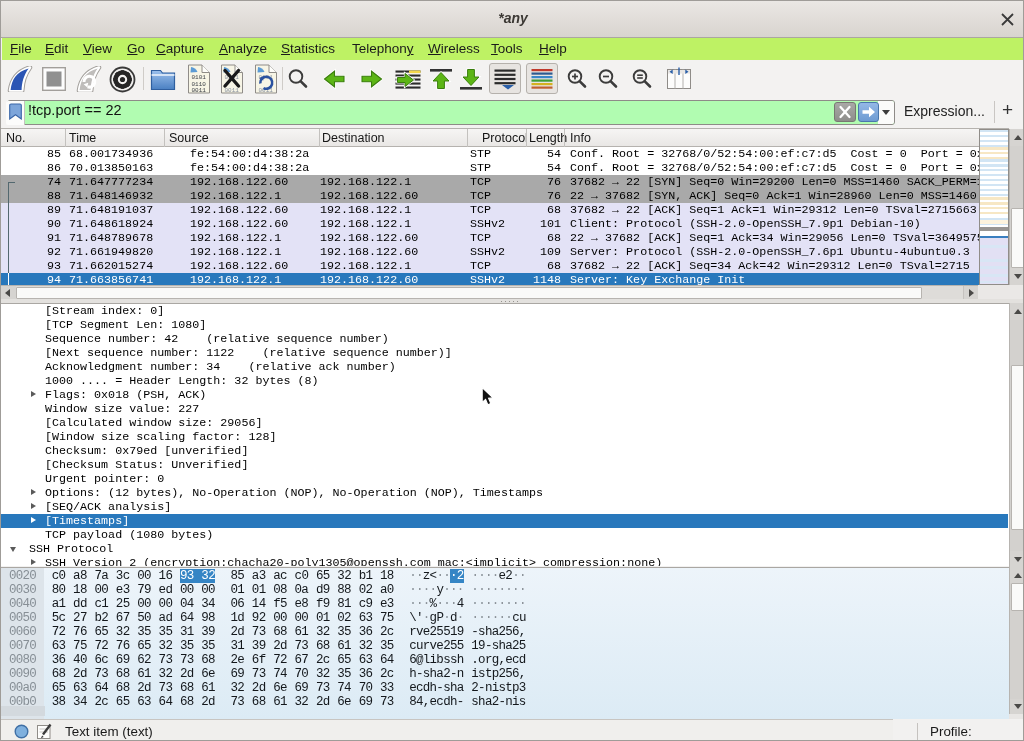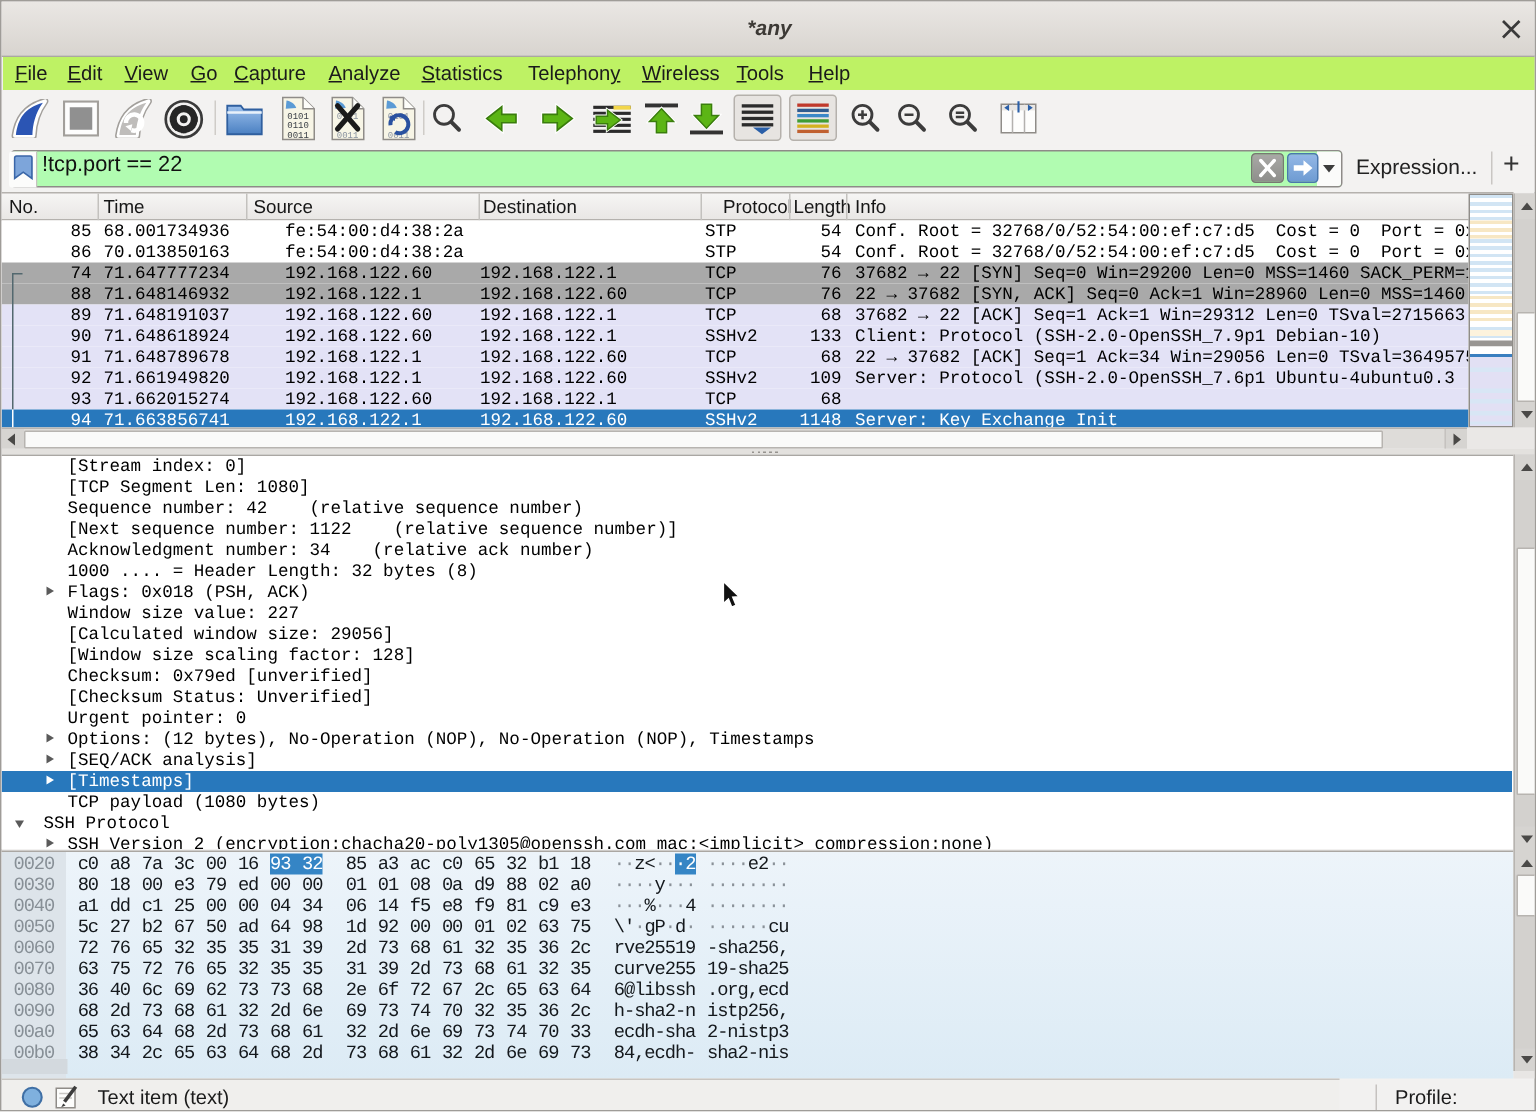--- a/index.html
+++ b/index.html
@@ -303,24 +303,24 @@
       <span class="hs" style="left:466px"></span>
       <span class="hs" style="left:525px"></span>
       <span class="hs" style="left:563px"></span>
     </div>
     <div id="rows">
       <div class="prow" style="top:0px;background:#fff"><span class="cN">85</span><span class="cT">68.001734936</span><span class="cS">fe:54:00:d4:38:2a</span><span class="cP">STP</span><span class="cL">54</span><span class="cI">Conf. Root = 32768/0/52:54:00:ef:c7:d5  Cost = 0  Port = 0x8001</span></div>
       <div class="prow" style="top:14px;background:#fff"><span class="cN">86</span><span class="cT">70.013850163</span><span class="cS">fe:54:00:d4:38:2a</span><span class="cP">STP</span><span class="cL">54</span><span class="cI">Conf. Root = 32768/0/52:54:00:ef:c7:d5  Cost = 0  Port = 0x8001</span></div>
       <div class="prow" style="top:28px;background:#a9a9a9"><span class="cN">74</span><span class="cT">71.647777234</span><span class="cS">192.168.122.60</span><span class="cD">192.168.122.1</span><span class="cP">TCP</span><span class="cL">76</span><span class="cI">37682 → 22 [SYN] Seq=0 Win=29200 Len=0 MSS=1460 SACK_PERM=1 TSval=2715663</span></div>
       <div class="prow" style="top:42px;background:#a9a9a9"><span class="cN">88</span><span class="cT">71.648146932</span><span class="cS">192.168.122.1</span><span class="cD">192.168.122.60</span><span class="cP">TCP</span><span class="cL">76</span><span class="cI">22 → 37682 [SYN, ACK] Seq=0 Ack=1 Win=28960 Len=0 MSS=1460 SACK_PERM=1 TS</span></div>
       <div class="prow" style="top:56px;background:#e3e2f6"><span class="cN">89</span><span class="cT">71.648191037</span><span class="cS">192.168.122.60</span><span class="cD">192.168.122.1</span><span class="cP">TCP</span><span class="cL">68</span><span class="cI">37682 → 22 [ACK] Seq=1 Ack=1 Win=29312 Len=0 TSval=2715663 TSecr=3649575</span></div>
-      <div class="prow" style="top:70px;background:#e3e2f6"><span class="cN">90</span><span class="cT">71.648618924</span><span class="cS">192.168.122.60</span><span class="cD">192.168.122.1</span><span class="cP">SSHv2</span><span class="cL">133</span><span class="cI">Client: Protocol (SSH-2.0-OpenSSH_7.9p1 Debian-10)</span></div>
+      <div class="prow" style="top:70px;background:#e3e2f6"><span class="cN">90</span><span class="cT">71.648618924</span><span class="cS">192.168.122.60</span><span class="cD">192.168.122.1</span><span class="cP">SSHv2</span><span class="cL">101</span><span class="cI">Client: Protocol (SSH-2.0-OpenSSH_7.9p1 Debian-10)</span></div>
       <div class="prow" style="top:84px;background:#e3e2f6"><span class="cN">91</span><span class="cT">71.648789678</span><span class="cS">192.168.122.1</span><span class="cD">192.168.122.60</span><span class="cP">TCP</span><span class="cL">68</span><span class="cI">22 → 37682 [ACK] Seq=1 Ack=34 Win=29056 Len=0 TSval=36495757 TSecr=27156</span></div>
       <div class="prow" style="top:98px;background:#e3e2f6"><span class="cN">92</span><span class="cT">71.661949820</span><span class="cS">192.168.122.1</span><span class="cD">192.168.122.60</span><span class="cP">SSHv2</span><span class="cL">109</span><span class="cI">Server: Protocol (SSH-2.0-OpenSSH_7.6p1 Ubuntu-4ubuntu0.3</span></div>
-      <div class="prow" style="top:112px;background:#e3e2f6"><span class="cN">93</span><span class="cT">71.662015274</span><span class="cS">192.168.122.60</span><span class="cD">192.168.122.1</span><span class="cP">TCP</span><span class="cL">68</span></div>
+      <div class="prow" style="top:112px;background:#e3e2f6"><span class="cN">93</span><span class="cT">71.662015274</span><span class="cS">192.168.122.60</span><span class="cD">192.168.122.1</span><span class="cP">TCP</span><span class="cL">68</span><span class="cI">37682 → 22 [ACK] Seq=34 Ack=42 Win=29312 Len=0 TSval=2715</span></div>
       <div class="prow" style="top:126px;background:#2878bc;color:#fff"><span class="cN">94</span><span class="cT">71.663856741</span><span class="cS">192.168.122.1</span><span class="cD">192.168.122.60</span><span class="cP">SSHv2</span><span class="cL">1148</span><span class="cI">Server: Key Exchange Init</span></div>
       <div style="position:absolute;left:7px;top:35px;width:7px;height:1px;background:#53686f"></div>
       <div style="position:absolute;left:7px;top:35px;width:1px;height:91px;background:#53686f"></div>
       <div style="position:absolute;left:7px;top:126px;width:1px;height:12px;background:#fff"></div>
     </div>
   </div>
   <div id="minimap">
     <div class="abs" style="left:0;top:0;width:28px;height:97px;background:repeating-linear-gradient(180deg,#d2e5f4 0px,#d2e5f4 2.3px,#ffffff 2.3px,#ffffff 4.9px)"></div>
     <div class="abs" style="left:0;top:17px;width:28px;height:12px;background:repeating-linear-gradient(180deg,#f7e7c4 0px,#f7e7c4 2.6px,#ffffff 2.6px,#ffffff 4.9px)"></div>
     <div class="abs" style="left:0;top:67px;width:28px;height:19px;background:repeating-linear-gradient(180deg,#f7e7c4 0px,#f7e7c4 2.6px,#ffffff 2.6px,#ffffff 4.9px)"></div>

